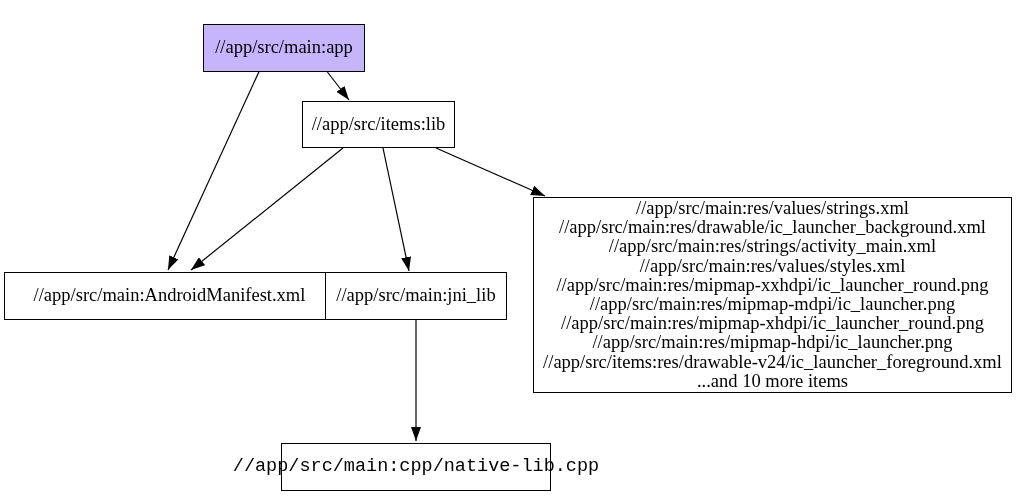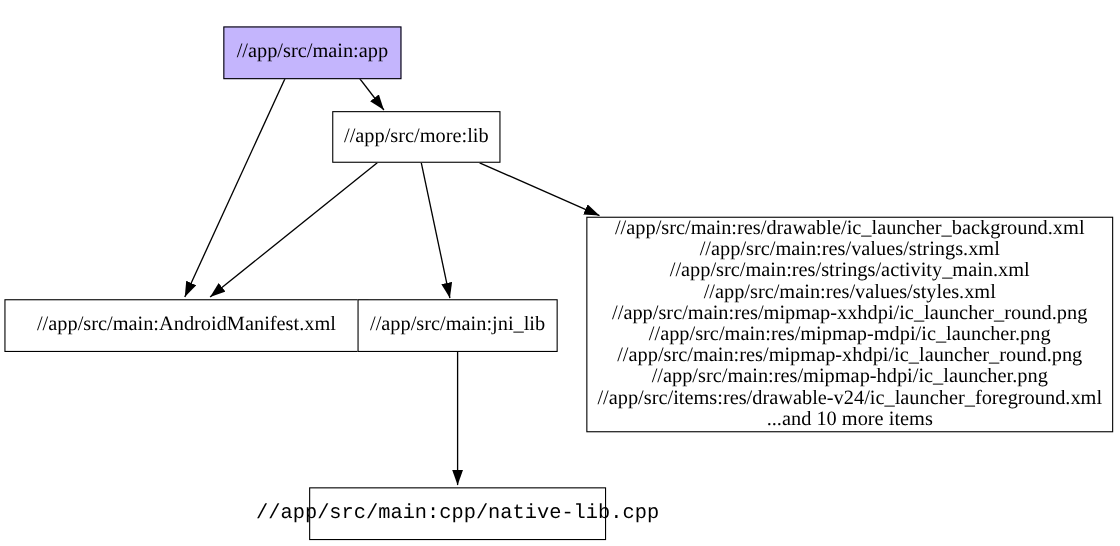--- a/index.html
+++ b/index.html
@@ -54,31 +54,31 @@
       <line x1="268" y1="52" x2="168" y2="270" stroke="#000000" stroke-width="1.2" marker-end="url(#arrowhead)"></line>
       <line x1="343" y1="148" x2="191" y2="270" stroke="#000000" stroke-width="1.2" marker-end="url(#arrowhead)"></line>
       <line x1="383" y1="148" x2="409" y2="271" stroke="#000000" stroke-width="1.2" marker-end="url(#arrowhead)"></line>
       <line x1="436" y1="148" x2="545" y2="196" stroke="#000000" stroke-width="1.2" marker-end="url(#arrowhead)"></line>
       <line x1="416" y1="320" x2="416" y2="441" stroke="#000000" stroke-width="1.2" marker-end="url(#arrowhead)"></line>
     </svg>
     <div class="node" style="left: 203px; top: 4px; width: 162px; height: 48px; background: #c4b5fd; border-color: rgb(0, 0, 0); margin-top: 20px;">
       <div class="node-line">//app/src/main:app</div>
     </div>
     <div class="node" style="left: 302px; top: 101px; width: 153px; height: 47px; background: rgb(255, 255, 255); border-color: rgb(0, 0, 0);">
-      <div class="node-line">//app/src/more:lib</div>
+      <div class="node-line">//app/src/items:lib</div>
     </div>
     <div class="node" style="left: 4px; top: 272px; width: 331px; height: 48px; background: rgb(255, 255, 255); border-color: rgb(0, 0, 0);">
       <div class="node-line">//app/src/main:AndroidManifest.xml</div>
     </div>
     <div class="node" style="left: 325px; top: 272px; width: 182px; height: 48px; background: rgb(255, 255, 255); border-color: rgb(0, 0, 0);">
       <div class="node-line">//app/src/main:jni_lib</div>
     </div>
     <div class="node" style="left: 533px; top: 197px; width: 479px; height: 196px; background: rgb(255, 255, 255); border-color: rgb(0, 0, 0);">
+      <div class="node-line">//app/src/main:res/values/strings.xml</div>
       <div class="node-line">//app/src/main:res/drawable/ic_launcher_background.xml</div>
-      <div class="node-line">//app/src/main:res/values/strings.xml</div>
       <div class="node-line">//app/src/main:res/strings/activity_main.xml</div>
       <div class="node-line">//app/src/main:res/values/styles.xml</div>
       <div class="node-line">//app/src/main:res/mipmap-xxhdpi/ic_launcher_round.png</div>
       <div class="node-line">//app/src/main:res/mipmap-mdpi/ic_launcher.png</div>
       <div class="node-line">//app/src/main:res/mipmap-xhdpi/ic_launcher_round.png</div>
       <div class="node-line">//app/src/main:res/mipmap-hdpi/ic_launcher.png</div>
       <div class="node-line">//app/src/items:res/drawable-v24/ic_launcher_foreground.xml</div>
       <div class="node-line">...and 10 more items</div>
     </div>
     <div class="node" style="left: 281px; top: 443px; width: 270px; height: 48px; background: rgb(255, 255, 255); border-color: rgb(0, 0, 0); font-family: Liberation Mono, monospace;">

